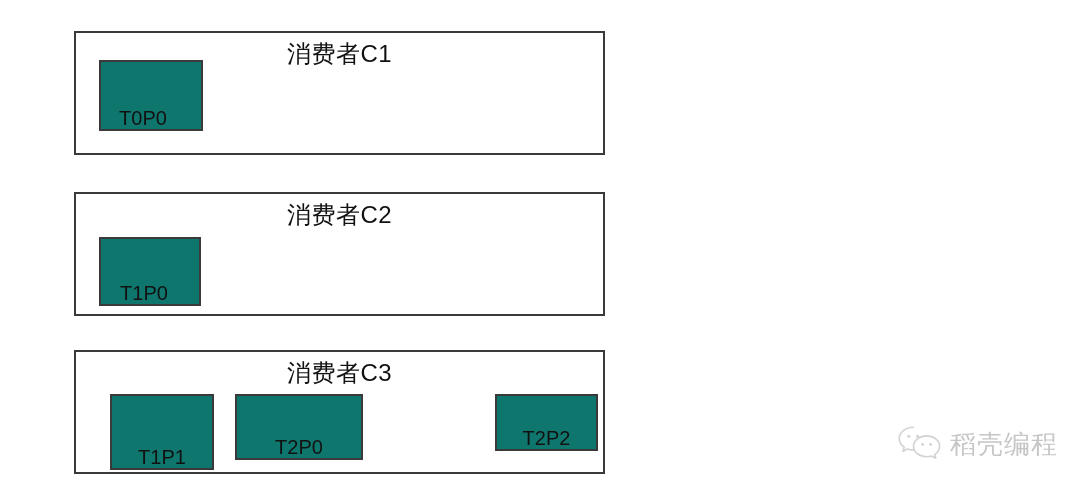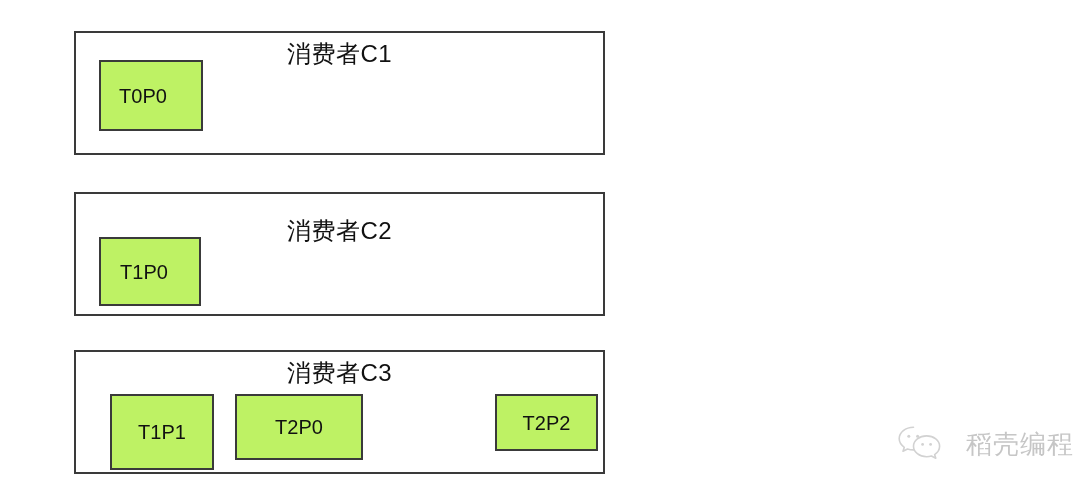--- a/index.html
+++ b/index.html
@@ -39,31 +39,31 @@
     left: 0;
     right: 0;
     text-align: center;
     font-size: 24px;
     line-height: 22px;
     letter-spacing: 0.5px;
     color: #111111;
     white-space: nowrap;
   }
   #group-0 .group-title { top: 10px; }
-  #group-1 .group-title { top: 26px; }
+  #group-1 .group-title { top: 10px; }
   #group-2 .group-title { top: 10px; }
 
   
   .partition {
     position: absolute;
     box-sizing: border-box;
     border: 2px solid #3a3a3a;
-    background: #bef264;
+    background: #0f766e;
     display: flex;
-    align-items: center;
+    align-items: flex-end;
     justify-content: center;
   }
   .partition-label {
     font-size: 20px;
     line-height: 22px;
     color: #111111;
     white-space: nowrap;
   }
 
   
@@ -80,21 +80,21 @@
   #group-2 .p2 { left: 293px; top: 42px; width: 103px; height: 66px; }
   #group-2 .p3 { left: 419px; top: 42px; width: 103px; height: 57px; }
 
   
   #watermark {
     position: absolute;
     left: 897px;
     top: 424px;
     display: flex;
     align-items: center;
-    gap: 23px;
+    gap: 7px;
     opacity: 1;
   }
   #watermark .wm-logo {
     width: 46px;
     height: 40px;
     display: block;
   }
   #watermark .wm-text {
     font-size: 26px;
     line-height: 30px;

